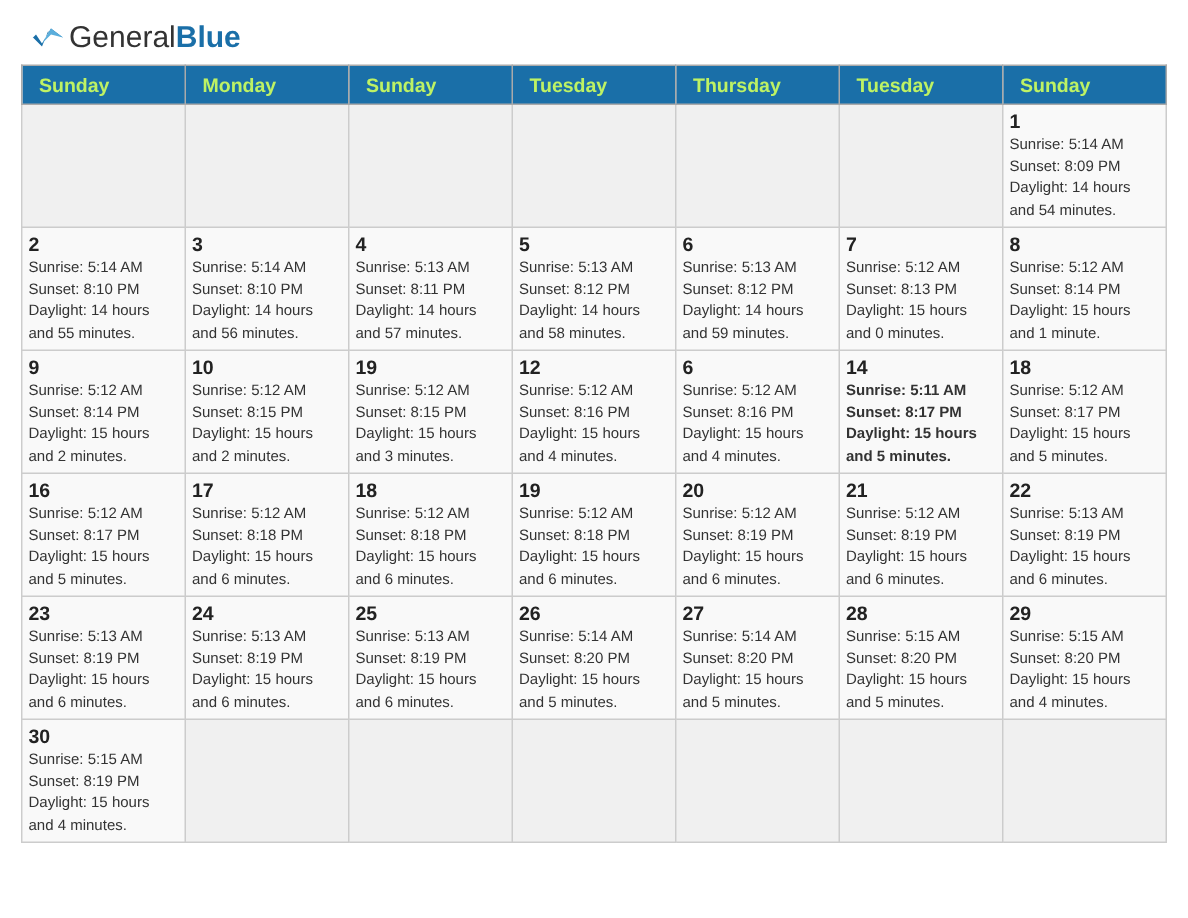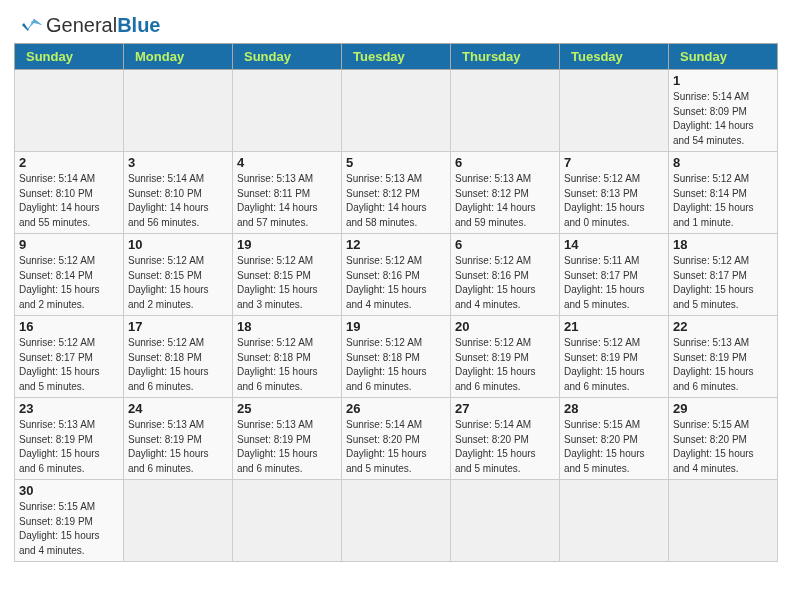--- a/index.html
+++ b/index.html
@@ -215,21 +215,21 @@
           </td>
           <td>
             <span class="day-num">6</span>
             <div class="day-info" style="white-space: pre-line;">Sunrise: 5:12 AM
 Sunset: 8:16 PM
 Daylight: 15 hours
 and 4 minutes.</div>
           </td>
           <td>
             <span class="day-num">14</span>
-            <div class="day-info" style="white-space: pre-line;">Sunrise: 5:11 AM
+            <div class="day-info" style="white-space: pre-line; font-weight: bold;">Sunrise: 5:11 AM
 Sunset: 8:17 PM
 Daylight: 15 hours
 and 5 minutes.</div>
           </td>
           <td>
             <span class="day-num">18</span>
             <div class="day-info" style="white-space: pre-line;">Sunrise: 5:12 AM
 Sunset: 8:17 PM
 Daylight: 15 hours
 and 5 minutes.</div>

